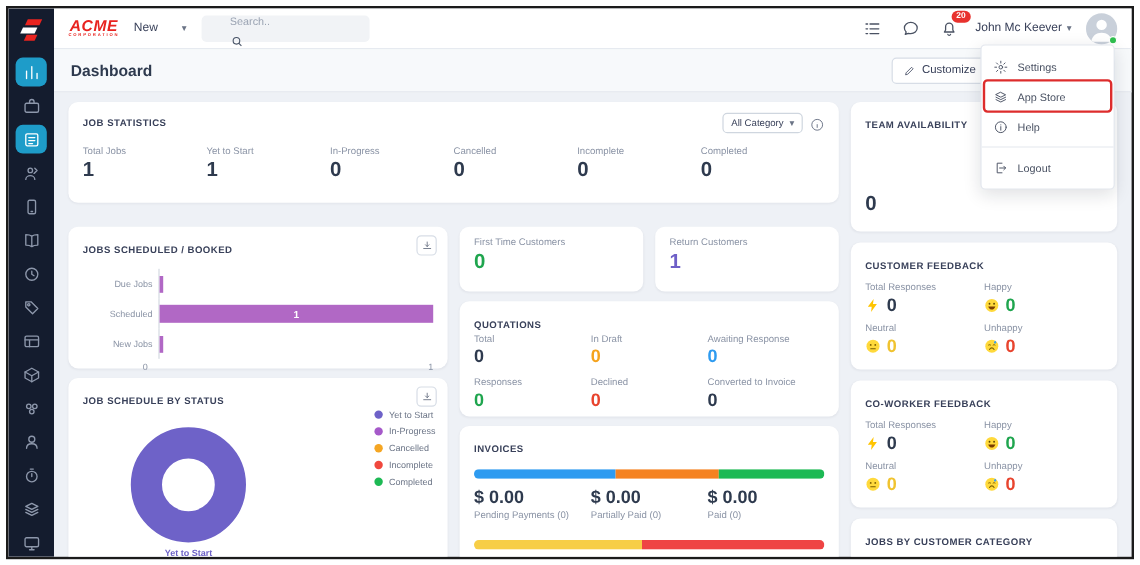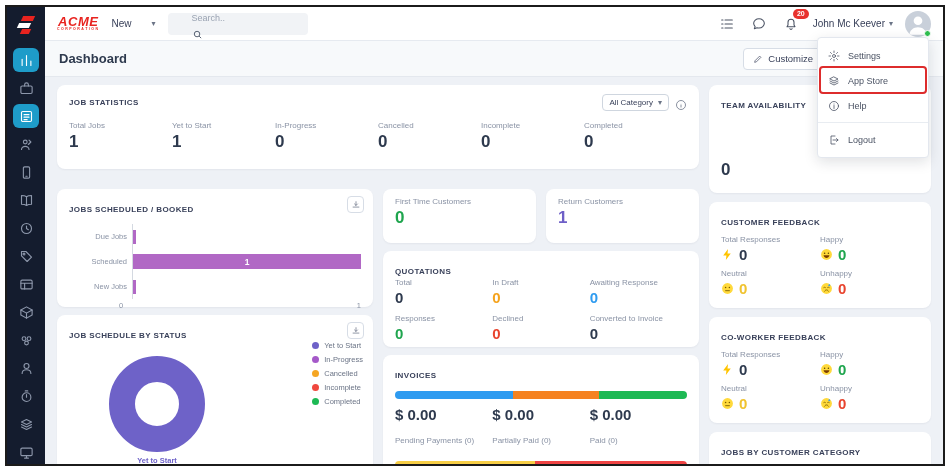--- a/index.html
+++ b/index.html
@@ -100,21 +100,21 @@
   .q-grid { display:flex; flex-wrap:wrap; margin-top:0; }
   .q-cell { width:33.33%; margin-bottom:7px; }
   .q-cell .stat-value { font-size:15px; }
 
   
   .seg-bar { height:8px; border-radius:4px; overflow:hidden; display:flex; margin-top:9px; }
   .seg-bar span { height:100%; }
   .inv-row { display:flex; margin-top:7px; }
   .inv-cell { flex:1; }
   .inv-amt { font-size:15px; font-weight:bold; color:#2e3a4e; }
-  .inv-lbl { font-size:8px; color:#8a93a5; margin-top:13px; }
+  .inv-lbl { font-size:8px; color:#8a93a5; margin-top:2px; }
 
   
   .grid2 { display:flex; flex-wrap:wrap; margin-top:6px; }
   .g-cell { width:50%; margin-bottom:6px; }
   .fb-val { display:flex; align-items:center; gap:5px; margin-top:2px; }
   .fb-val svg { width:13px; height:13px; }
   .fb-num { font-size:15px; font-weight:bold; }
 
   
   .menu { position:absolute; top:30px; right:14px; width:112px; background:#fff; border:1px solid #e3e7ee; border-radius:4px; box-shadow:0 4px 14px rgba(16,24,40,0.13); z-index:20; padding:5px 0; }

